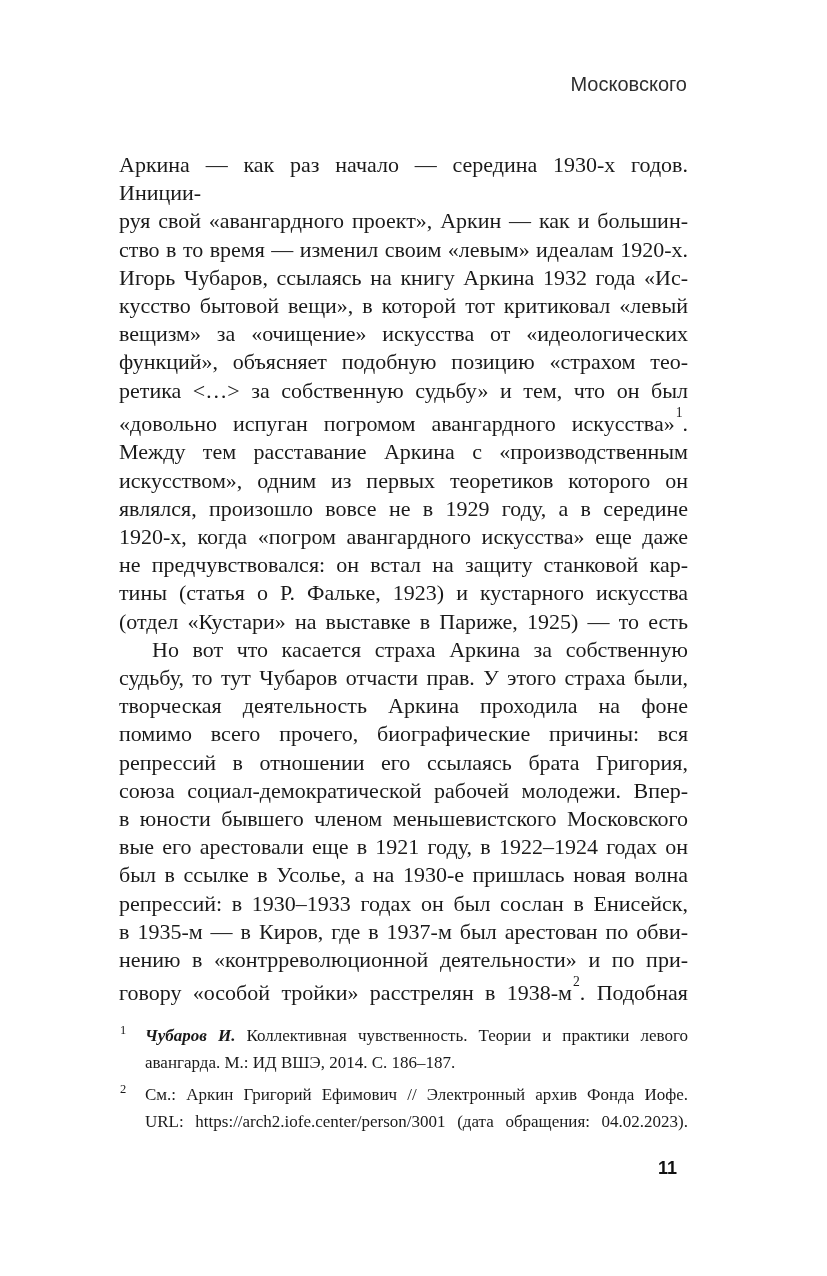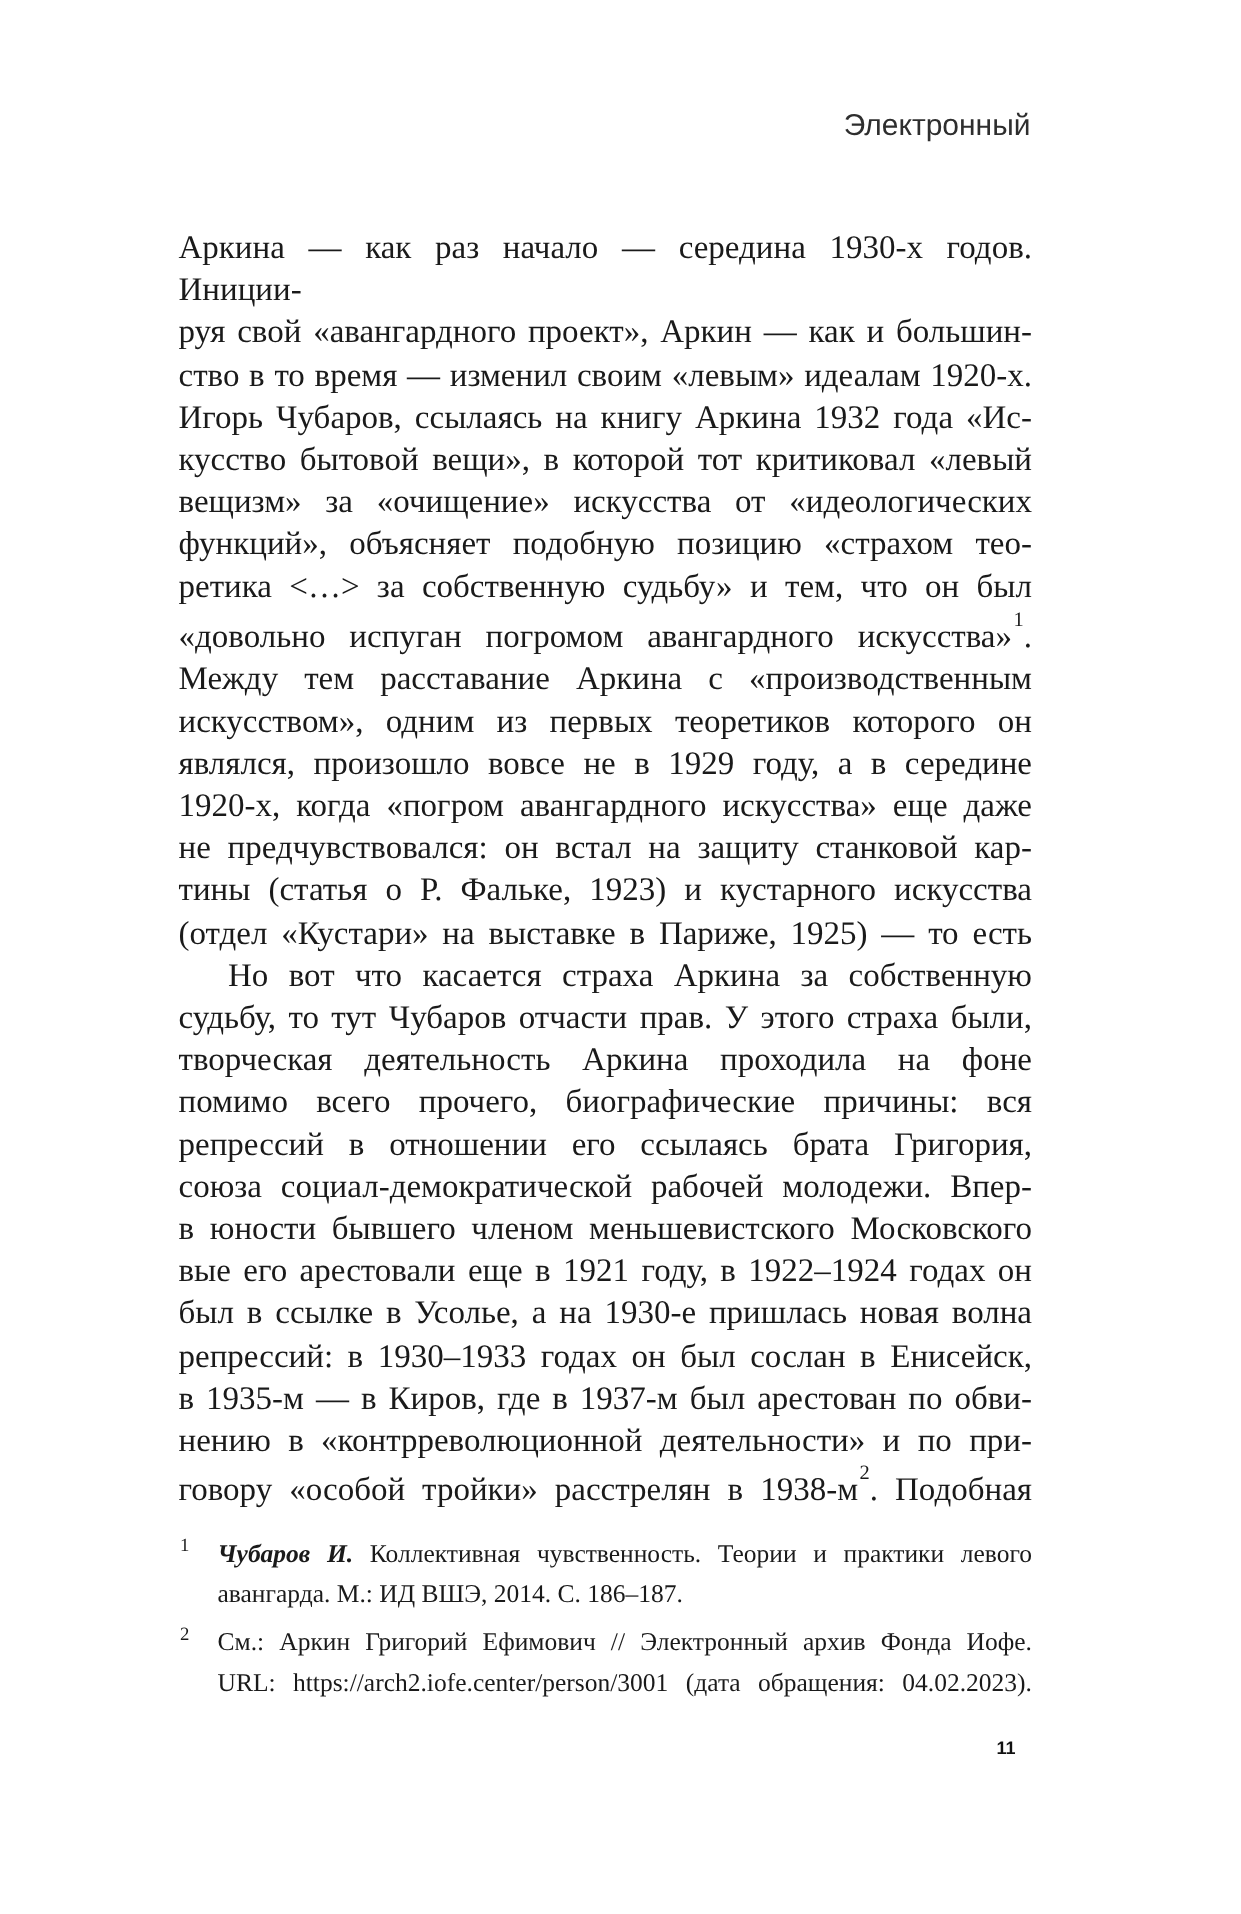--- a/index.html
+++ b/index.html
@@ -62,30 +62,30 @@
     top: 2px;
     font-size: 12.5px;
     line-height: 1;
   }
   .page-number {
     position: absolute;
     top: 1159px;
     right: 150px;
     font-family: "Liberation Sans", sans-serif;
     font-weight: bold;
-    font-size: 12px;
+    font-size: 18px;
     line-height: 1;
     color: #111111;
   }
 </style>
 </head>
 <body>
 
 <div class="page">
-  <div class="running-head">Электронный</div>
+  <div class="running-head">Московского</div>
 
   <div class="body-text">
       <div class="para">
         <div class="line"><span>Аркина — как раз начало — середина 1930-х годов. Иниции-</span></div>
         <div class="line"><span>руя свой «авангардного проект», Аркин — как и большин-</span></div>
         <div class="line"><span>ство в то время — изменил своим «левым» идеалам 1920-х.</span></div>
         <div class="line"><span>Игорь Чубаров, ссылаясь на книгу Аркина 1932 года «Ис-</span></div>
         <div class="line"><span>кусство бытовой вещи», в которой тот критиковал «левый</span></div>
         <div class="line"><span>вещизм» за «очищение» искусства от «идеологических</span></div>
         <div class="line"><span>функций», объясняет подобную позицию «страхом тео-</span></div>

